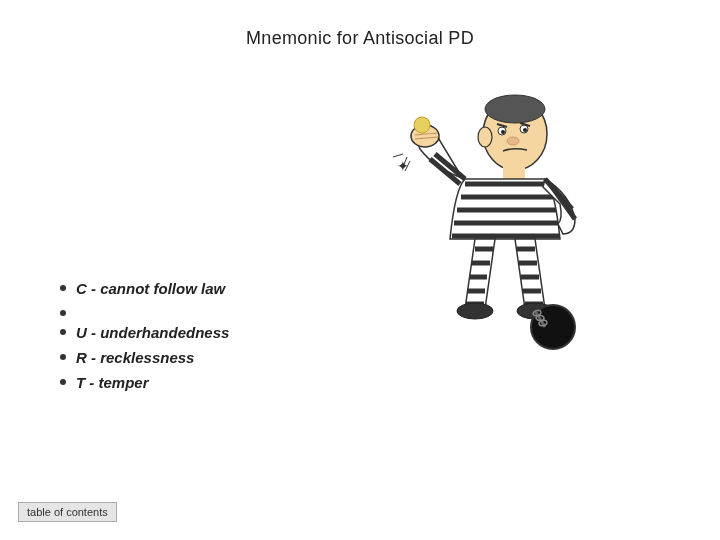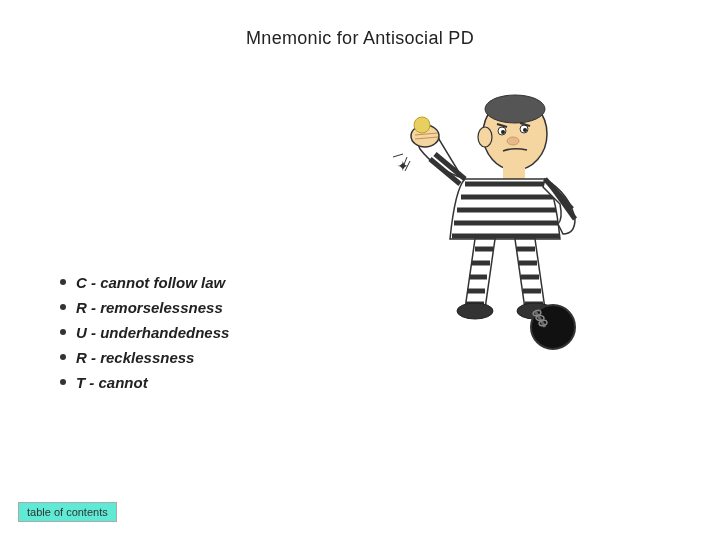--- a/index.html
+++ b/index.html
@@ -78,21 +78,21 @@
     .prisoner-svg {
       width: 220px;
       height: 320px;
     }
 
     .toc-button {
       position: absolute;
       bottom: 18px;
       left: 18px;
       border: 1px solid #aaa;
-      background: #5eead4;
+      background: #e5e5e5;
       padding: 3px 8px;
       font-size: 11px;
       color: #333;
       cursor: pointer;
     }
   </style>
 </head>
 <body>
 
 <div class="slide-container">
@@ -101,33 +101,32 @@
 
   <div class="content-area">
 
     <ul class="bullet-list">
     <li>
           <span class="bullet-dot"></span>
           <span>C - cannot follow law</span>
         </li>
         <li>
           <span class="bullet-dot"></span>
-          <span>R - remorselessness</span>
         </li>
         <li>
           <span class="bullet-dot"></span>
           <span>U - underhandedness</span>
         </li>
         <li>
           <span class="bullet-dot"></span>
           <span>R - recklessness</span>
         </li>
         <li>
           <span class="bullet-dot"></span>
-          <span>T - cannot</span>
+          <span>T - temper</span>
         </li>
       </ul>
 
     <div class="illustration-area">
 
       <svg class="prisoner-svg" viewBox="0 0 220 320">
 
         <ellipse cx="140" cy="55" rx="32" ry="36" fill="#f5d5a0" stroke="#333" stroke-width="1.5"></ellipse>
 
         <ellipse cx="110" cy="58" rx="7" ry="10" fill="#f5d5a0" stroke="#333" stroke-width="1.2"></ellipse>

